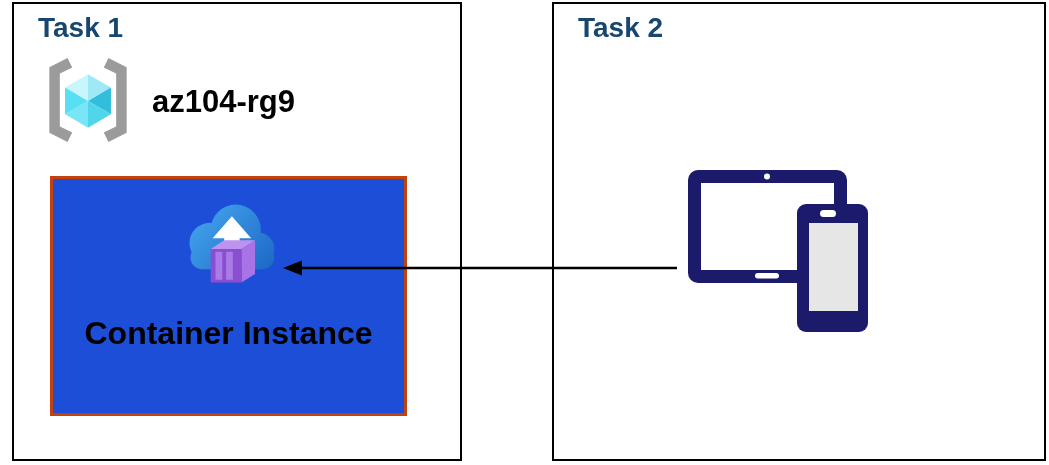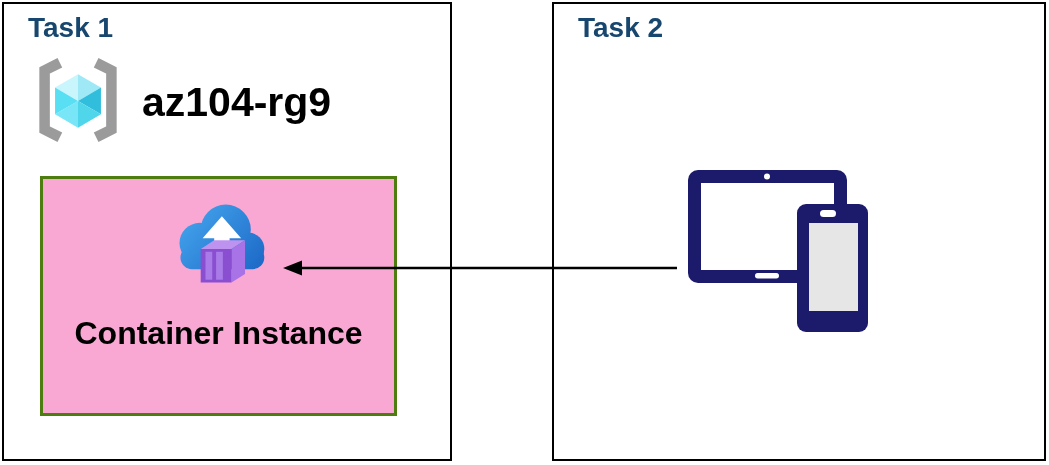--- a/index.html
+++ b/index.html
@@ -1,31 +1,31 @@
 <!DOCTYPE html>
 <html><head>
 <meta charset="utf-8">
 <style>
   html,body{margin:0;padding:0;background:#fff;}
   .canvas{
     position:relative;width:1049px;height:465px;background:#fff;overflow:hidden;
     font-family:"Liberation Sans", sans-serif;
   }
   .task-box{position:absolute;border:2px solid #000;background:#fff;box-sizing:border-box;}
-  .task1{left:2px;top:2px;width:450px;height:459px;}
+  .task1{left:12px;top:2px;width:450px;height:459px;}
   .task2{left:552px;top:2px;width:494px;height:459px;}
   .task-title{
     position:absolute;left:24px;top:8px;
     font-size:28px;font-weight:bold;color:#17466F;letter-spacing:0px;
   }
   .rg-row{position:absolute;left:26px;top:54px;display:flex;align-items:center;gap:16px;}
-  .rg-name{font-size:41px;font-weight:bold;color:#000;}
+  .rg-name{font-size:31px;font-weight:bold;color:#000;}
   .inner-box{
     position:absolute;left:36px;top:172px;width:357px;height:240px;
-    border:3px solid #4d7c0f;background:#f9a8d4;box-sizing:border-box;
+    border:3px solid #c2410c;background:#1d4ed8;box-sizing:border-box;
     display:flex;flex-direction:column;align-items:center;
   }
   .ci-icon{margin-top:14px;}
   .ci-label{font-size:32px;font-weight:bold;color:#000;margin-top:12px;}
   .devices-wrap{position:absolute;left:124px;top:158px;}
   .devices-label{
     position:absolute;left:70px;top:342px;width:330px;text-align:center;
     font-size:32px;font-weight:bold;color:#000;
   }
   .arrow-svg{position:absolute;left:280px;top:255px;z-index:5;}

